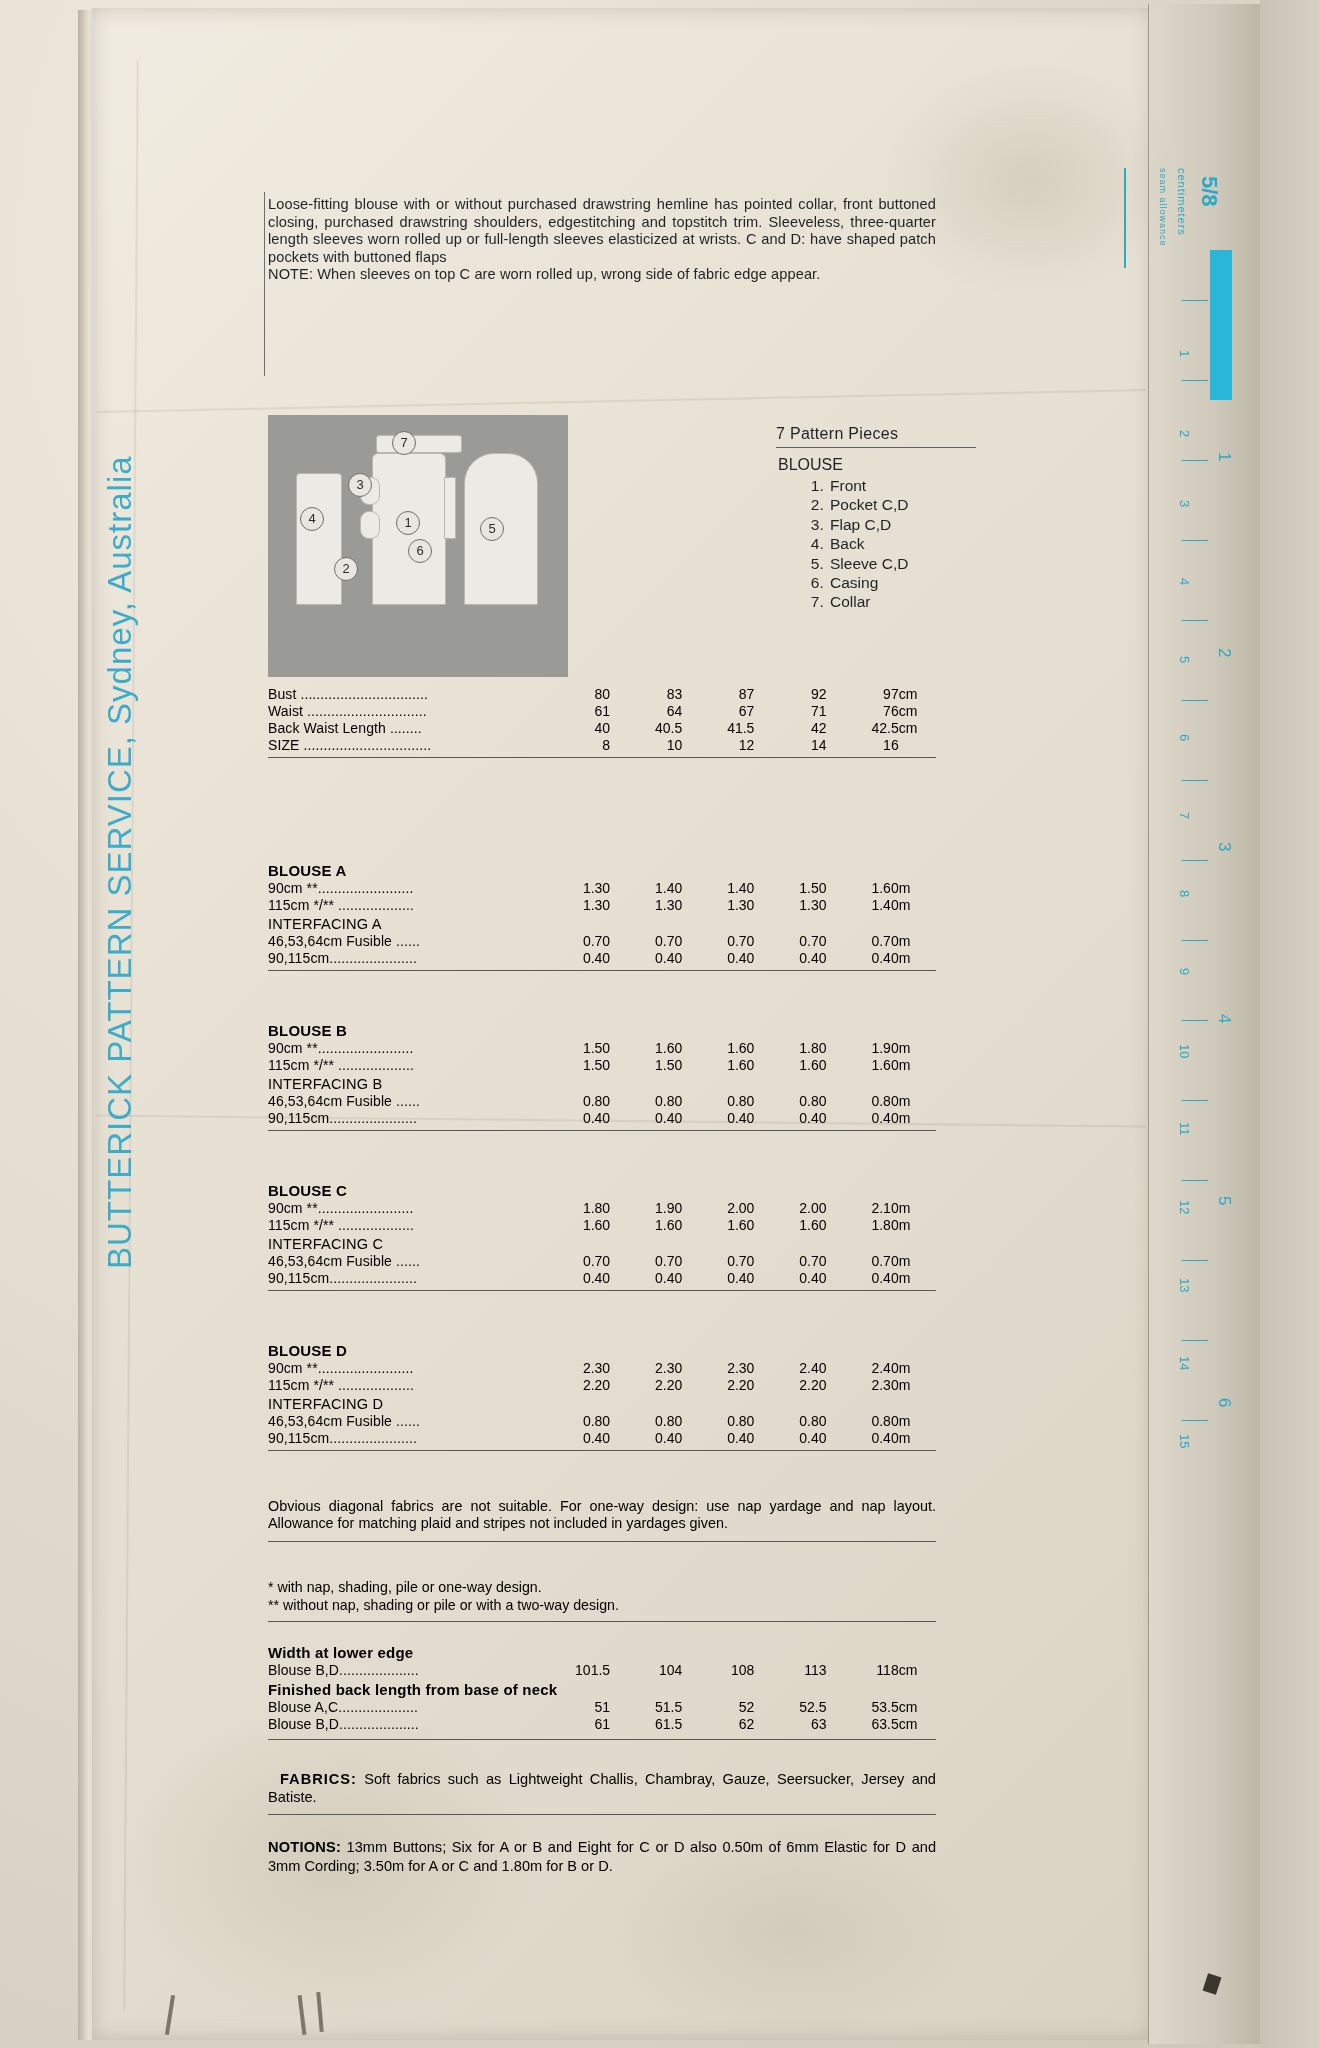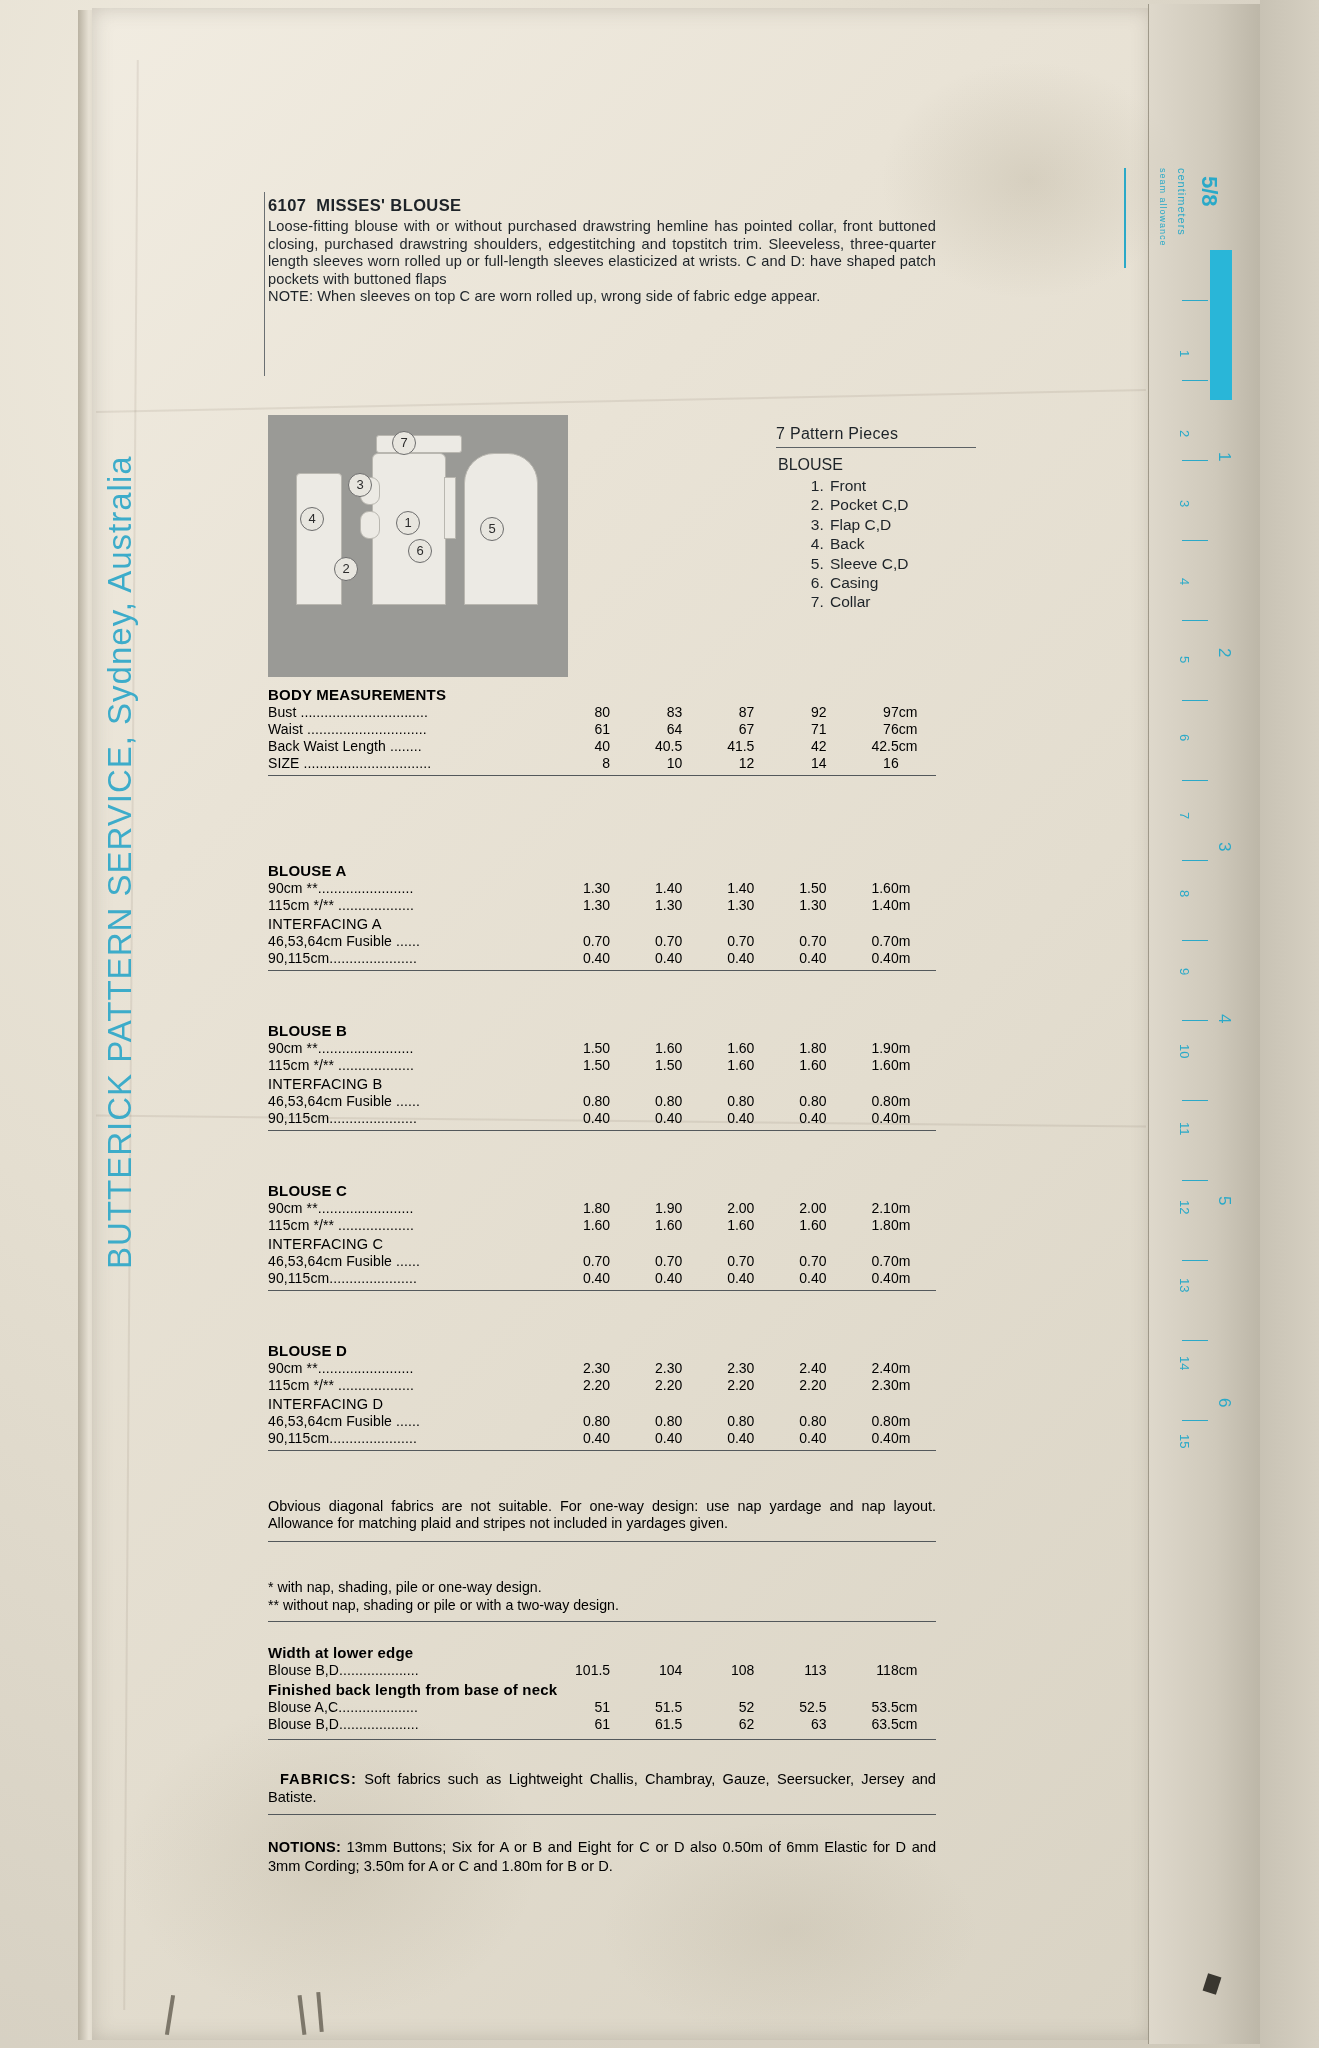--- a/index.html
+++ b/index.html
@@ -150,23 +150,20 @@
   <div class="staple" style="left:300px;top:1995px;width:4px;height:40px;transform:rotate(-7deg);"></div>
   <div class="staple" style="left:318px;top:1992px;width:4px;height:40px;transform:rotate(-5deg);"></div>
   <div class="staple" style="left:1205px;top:1975px;width:14px;height:18px;background:#3a3730;transform:rotate(18deg);"></div>
 
   <div id="brand">BUTTERICK PATTERN SERVICE, Sydney, Australia</div>
 
   <div id="left-rule"></div>
   <div id="blue-line"></div>
 
   <div id="content">
-    <div class="hdr">
-      <span>6107</span>&nbsp;&nbsp;<span>MISSES' BLOUSE</span>
-    </div>
     <div id="desc">
       <span>Loose-fitting blouse with or without purchased drawstring hemline has pointed collar, front buttoned closing, purchased drawstring shoulders, edgestitching and topstitch trim. Sleeveless, three-quarter length sleeves worn rolled up or full-length sleeves elasticized at wrists. C and D: have shaped patch pockets with buttoned flaps</span>
       <span class="note">NOTE: When sleeves on top C are worn rolled up, wrong side of fabric edge appear.</span>
     </div>
   </div>
 
   <div id="illus">
     <div class="piece" style="left:28px;top:58px;width:44px;height:130px;border-radius:4px 4px 0 0;"></div>
     <div class="piece" style="left:104px;top:38px;width:72px;height:150px;border-radius:6px 6px 0 0;"></div>
     <div class="piece" style="left:108px;top:20px;width:84px;height:16px;border-radius:3px;"></div>
@@ -192,21 +189,20 @@
       <li>Pocket C,D</li>
       <li>Flap C,D</li>
       <li>Back</li>
       <li>Sleeve C,D</li>
       <li>Casing</li>
       <li>Collar</li>
     </ol>
   </div>
 
   <div class="sect" style="top:686px;">
-    <div class="secthead">BODY MEASUREMENTS</div>
     <table class="meas">
       <tbody>
         <tr>
           <td class="lab">Bust ................................</td>
           <td class="num">80</td>
           <td class="num">83</td>
           <td class="num">87</td>
           <td class="num">92</td>
           <td class="num">97</td>
           <td class="unit">cm</td>

